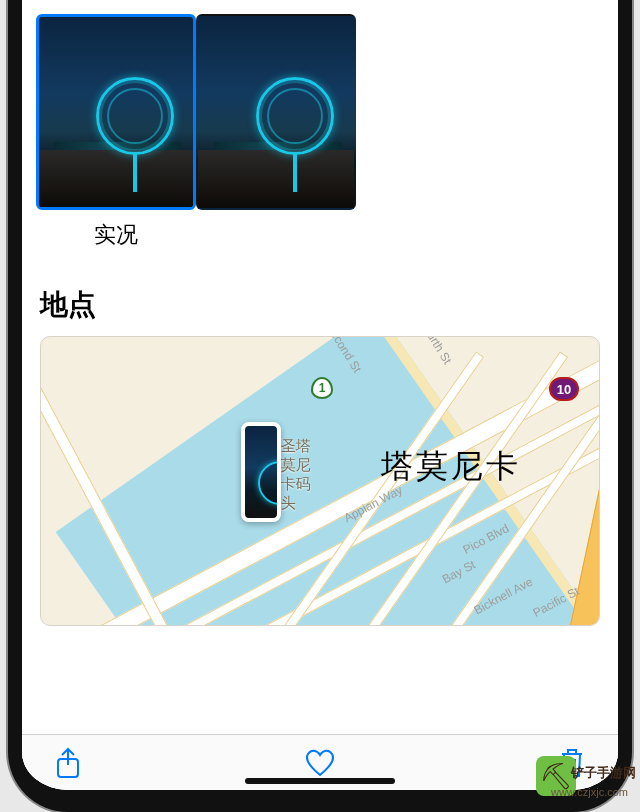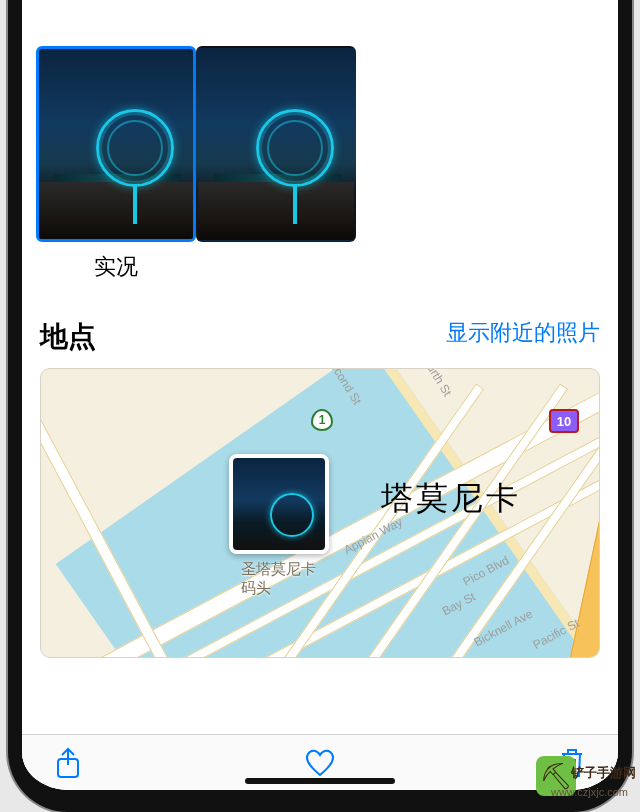--- a/index.html
+++ b/index.html
@@ -25,21 +25,20 @@
   .screen {
     position: absolute;
     inset: 0;
     background: #fff;
     display: flex;
     flex-direction: column;
   }
   .thumbs {
     display: flex;
     padding: 14px 14px 8px 14px;
-    margin-top: 32px;
   }
   .thumb-col {
     width: 160px;
     display: flex;
     flex-direction: column;
     align-items: center;
   }
   .thumb {
     width: 160px;
     height: 196px;
@@ -85,21 +84,21 @@
     font-size: 22px;
     color: #000;
     font-weight: 400;
   }
   .section {
     padding: 28px 18px 10px 18px;
   }
   .section-head {
     display:flex;
     justify-content:space-between;
-    align-items:flex-start;
+    align-items:flex-end;
     margin-bottom:12px;
   }
   .section-title {
     font-size: 28px;
     font-weight: 700;
     color:#000;
   }
   .section-link {
     font-size: 22px;
     color: #007aff;
@@ -148,22 +147,22 @@
     border:2px solid #2e7d32;
     border-radius:50% 50% 50% 50% / 60% 60% 40% 40%;
     font-size:14px;
     font-weight:700;
     color:#2e7d32;
     display:flex;align-items:center;justify-content:center;
   }
   .shield.s1 { left:270px; top:40px; width:22px; height:22px; font-size:12px;}
   .shield.s10 {
     right:20px; top:40px;
-    background:#8b5cf6; color:#fff; border:2px solid #b71c1c;
-    border-radius:4px;
+    background:#701a75; color:#fff; border:2px solid #b71c1c;
+    border-radius:12px;
     width:30px; height:24px; font-size:13px;
   }
   .street-label {
     position:absolute;
     color:#9e9e9e;
     font-size:12px;
     white-space:nowrap;
   }
   .city-label {
     position:absolute;
@@ -171,21 +170,21 @@
     font-size:32px;
     color:#000000;
     letter-spacing:3px;
     white-space:nowrap;
   }
   .pin {
     position:absolute;
     left:200px; top:85px;
     width:76px;
     display:flex;
-    flex-direction:column;
+    flex-direction:row;
     align-items:center;
   }
   .pin-thumb {
     width:100px; height:100px;
     border:4px solid #fff;
     border-radius:8px;
     box-shadow:0 2px 6px rgba(0,0,0,0.3);
     background: linear-gradient(to bottom,#0b2440 0%,#123a5f 45%,#0a1b26 70%,#111 100%);
     position:relative; overflow:hidden;
   }
@@ -269,21 +268,20 @@
           <div class="beach"></div>
             <div class="pier"></div>
             <div class="wheel"></div>
         </div>
       </div>
     </div>
 
     <div class="section">
       <div class="section-head">
         <div class="section-title">地点</div>
-        <div class="section-link">显示附近的照片</div>
       </div>
 
       <div class="map">
         <div class="ocean"></div>
         <div class="freeway"></div>
         <div class="road r1"></div>
         <div class="road r2"></div>
         <div class="road r3"></div>
         <div class="road r4"></div>
         <div class="road r5"></div>

